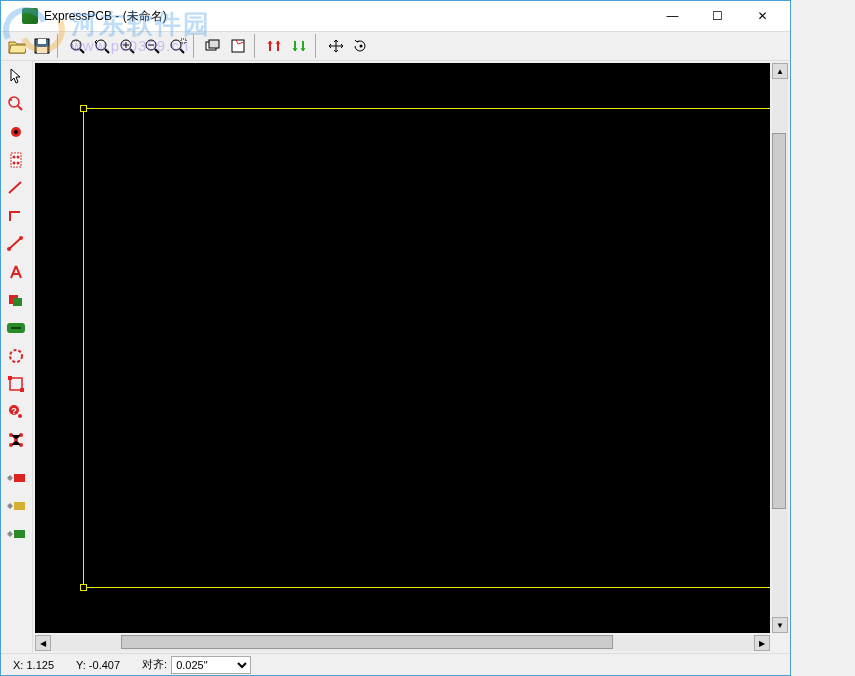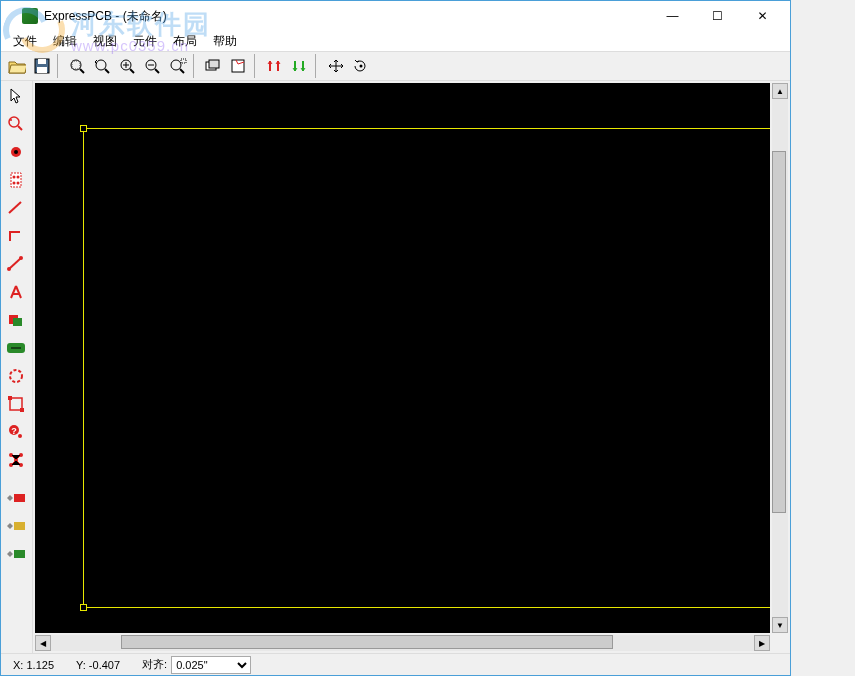--- a/index.html
+++ b/index.html
@@ -67,28 +67,20 @@
         <span>—</span>
       </div>
     <div class="win-btn">
         <span>☐</span>
       </div>
     <div class="win-btn close">
         <span>✕</span>
       </div>
   </div>
 
-  <div class="menubar">
-    <div class="menu-item">文件</div>
-    <div class="menu-item">编辑</div>
-    <div class="menu-item">视图</div>
-    <div class="menu-item">元件</div>
-    <div class="menu-item">布局</div>
-    <div class="menu-item">帮助</div>
-  </div>
 
   <div class="toolbar-top">
     <div class="tbtn">
         <svg width="18" height="16">
           <path d="M1 4h6l2 2h8v9H1z" fill="#f5d76e" stroke="#8a6d1e"></path>
           <path d="M3 7h16l-2 8H1z" fill="#f9e79f" stroke="#8a6d1e"></path>
         </svg>
       </div>
     <div class="tbtn">
         <svg width="16" height="16">

